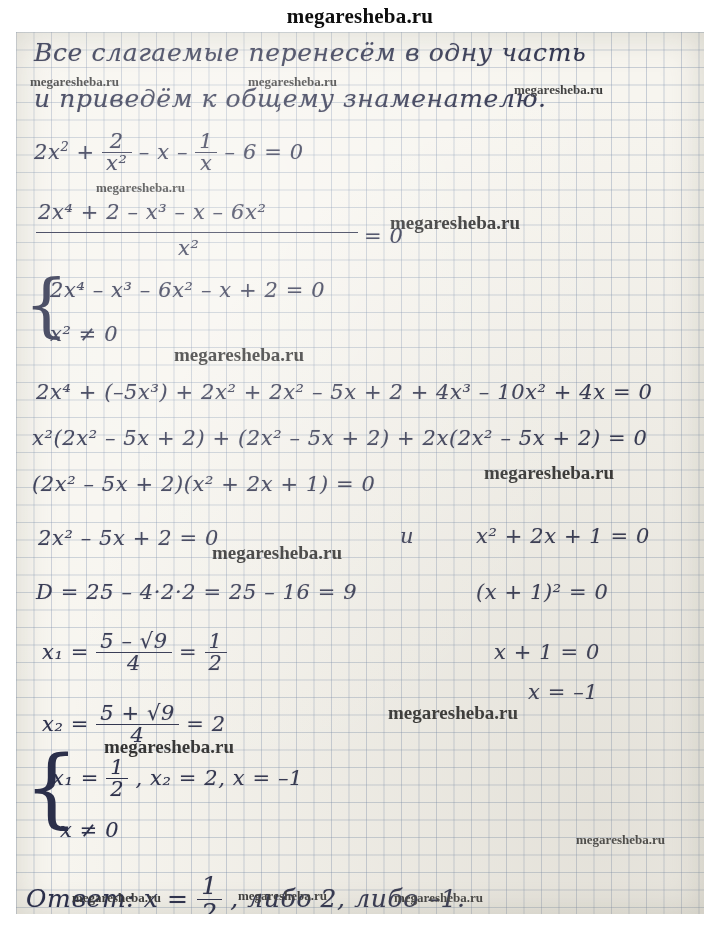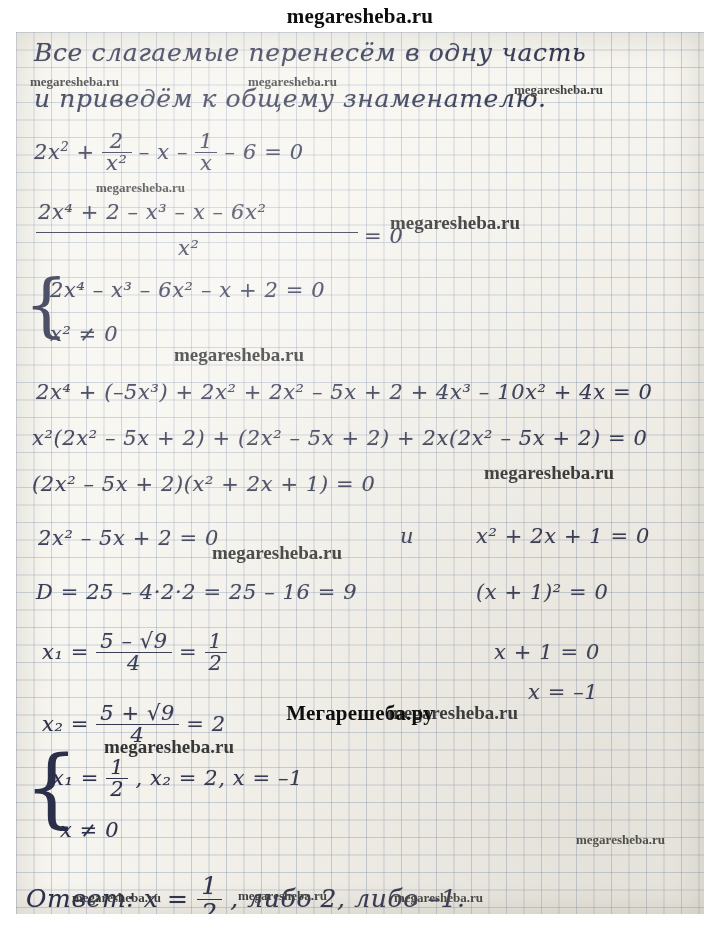--- a/index.html
+++ b/index.html
@@ -190,14 +190,13 @@
         <div class="wm l" style="left: 372px; top: 670px;">megaresheba.ru</div>
         <div class="wm l" style="left: 88px; top: 704px;">megaresheba.ru</div>
         <div class="wm s" style="left: 560px; top: 800px;">megaresheba.ru</div>
         <div class="wm s" style="left: 56px; top: 858px;">megaresheba.ru</div>
         <div class="wm s" style="left: 222px; top: 856px;">megaresheba.ru</div>
         <div class="wm s" style="left: 378px; top: 858px;">megaresheba.ru</div>
       </div>
 
   </div>
 
-  <div class="banner banner-bottom">Мегарешеба.ру</div>
 </div>
 
 </body></html>

